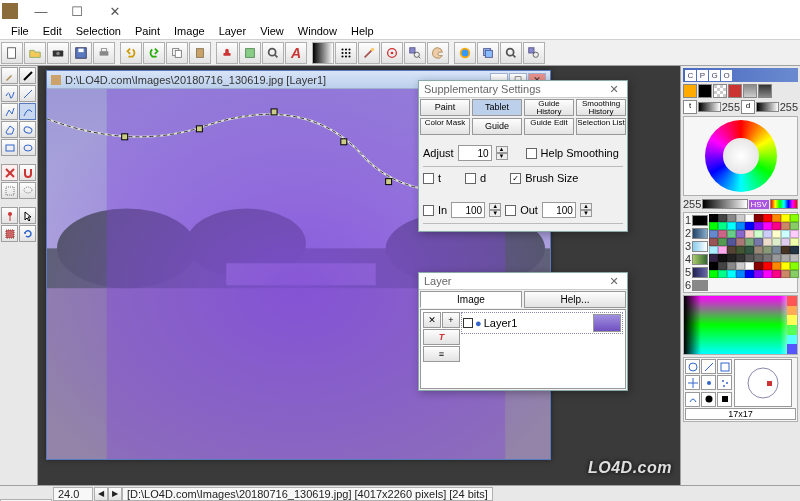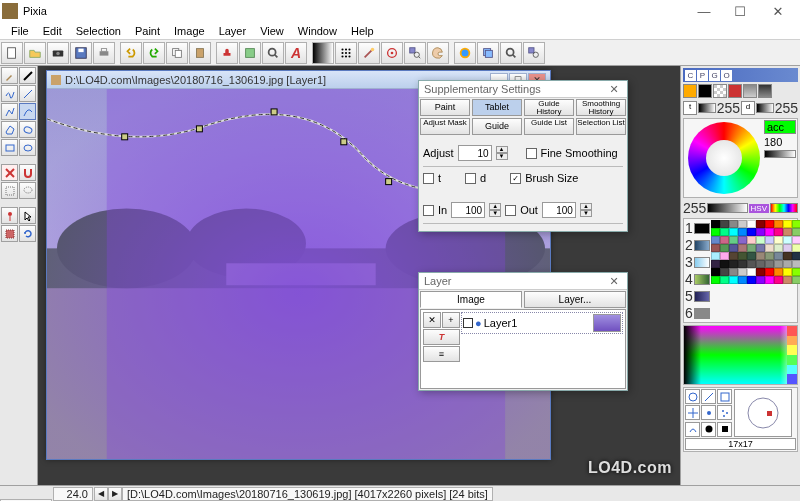--- a/index.html
+++ b/index.html
@@ -44,21 +44,21 @@
 
 .rpanel { width: 120px; background: #e8e8e8; border-left: 1px solid #a0a0a0; display: flex; flex-direction: column; gap: 2px; padding: 2px; }
 .rp-header { height: 14px; background: linear-gradient(90deg,#4a6ac0,#6a8ad0); display:flex; align-items:center; padding:0 2px;}
 .rp-header .sq { width: 11px; height: 11px; border: 1px solid #fff; background:#fff; margin-right:1px; display:flex;align-items:center;justify-content:center;font-size:8px;color:#446;}
 .rp-row { display: flex; gap: 1px; align-items:center;}
 .rp-row .mini { width: 14px; height: 14px; border: 1px solid #888; background:#fff; }
 .slider { flex:1; height: 10px; background: linear-gradient(90deg,#000,#fff); border:1px solid #888;}
 .slider.hue { background: linear-gradient(90deg,#f00,#ff0,#0f0,#0ff,#00f,#f0f,#f00); }
 .color-wheel { width: 72px; height: 72px; margin: 2px auto; border-radius:50%; background: conic-gradient(#f00,#ff0,#0f0,#0ff,#00f,#f0f,#f00); position:relative;}
 .color-wheel::after{content:"";position:absolute;inset:18px;border-radius:50%;background:radial-gradient(#fff,#ddd);}
-.sw-num { font-size:14px; color:#333;}
+.sw-num { font-size:11px; color:#333;}
 .palette { display:flex; flex-direction:column; gap:1px; padding:1px; background:#f6f6f6; border:1px solid #b0b0b0;}
 .pal-main { display:flex; gap:1px;}
 .pal-thumbs { display:flex; flex-direction:column; gap:1px;}
 .pal-thumbs .th { width:16px; height:11px; border:1px solid #888; background:#789;}
 .pal-grid { display:grid; grid-template-columns: repeat(10, 9px); grid-auto-rows:8px; gap:0;}
 .pal-grid div { border: 0.5px solid rgba(0,0,0,0.2);}
 .gradient-panel { height: 60px; border:1px solid #b0b0b0; background: linear-gradient(to bottom, #f0f 0%, #0f0 50%, #0ff 100%); position:relative;}
 .gradient-panel::before{ content:""; position:absolute; inset:0; background: linear-gradient(90deg, #000, transparent 15%, transparent 85%, #fff);}
 .brush-panel { border:1px solid #b0b0b0; background:#f6f6f6; padding:1px;}
 .bp-grid { display:grid; grid-template-columns: repeat(3, 15px); gap:1px;}
@@ -93,28 +93,27 @@
 .layer-dlg .lbtn { width:18px; height:16px; border:1px solid #999; background: linear-gradient(#fdfdfd,#e3e3e3); text-align:center; font-size:9px; line-height:14px;}
 .layer-dlg .layerrow { display:flex; align-items:center; gap:2px; border:1px dotted #88a; padding:1px; height:22px;}
 .layer-dlg .layerrow .thumb { width:28px; height:18px; border:1px solid #999; background: linear-gradient(#a090e0, #7050c0);}
 
 
 .statusbar { position:absolute; bottom:0; left:0; right:0; height:16px; background: #e8e8e8; border-top:1px solid #a0a0a0; display:flex; align-items:center; font-size:10px; color:#222;}
 .statusbar .cell { border:1px solid #b0b0b0; height:14px; line-height:12px; padding: 0 4px; margin-right:1px; background:#f8f8f8;}
 .statusbar .sbtn { width:14px; height:14px; border:1px solid #b0b0b0; background: linear-gradient(#fdfdfd,#e3e3e3); text-align:center; line-height:12px; font-size:8px;}
 
 
-.wm { position:absolute; right:8px; bottom:8px; color: rgba(255,255,255,0.85); font-size: 16px; font-weight:bold; text-shadow: 0 0 4px #000; letter-spacing:0.5px;}
+.wm { position:absolute; right:8px; bottom:8px; color: rgba(255,255,255,0.85); font-size: 16px; font-style:italic; font-weight:bold; text-shadow: 0 0 4px #000; letter-spacing:0.5px;}
 </style>
 </head>
 <body>
 
 <div class="titlebar">
   <div class="app-icon"></div>
-  <div class="title">Pixia</div>
   <div class="win-btn">—</div>
   <div class="win-btn">☐</div>
   <div class="win-btn close">✕</div>
 </div>
 
 <div class="menubar">
   <span>File</span>
   <span>Edit</span>
   <span>Selection</span>
   <span>Paint</span>
@@ -428,36 +427,36 @@
         <div class="spacer"></div>
         <div class="x">✕</div>
       </div>
       <div class="tabrow">
         <div class="tab">Paint</div>
         <div class="tab active">Tablet</div>
         <div class="tab" style="font-size:8px; line-height:8px; padding-top:0;">Guide History</div>
         <div class="tab" style="font-size:8px; line-height:8px;">Smoothing History</div>
       </div>
       <div class="tabrow">
-        <div class="tab" style="font-size:8px;line-height:8px;">Adjust Mask</div>
+        <div class="tab" style="font-size:8px;line-height:8px;">Color Mask</div>
         <div class="tab">Guide</div>
-        <div class="tab" style="font-size:8px;line-height:8px;">Guide List</div>
+        <div class="tab" style="font-size:8px;line-height:8px;">Guide Edit</div>
         <div class="tab" style="font-size:8px;line-height:8px;">Selection List</div>
       </div>
       <div class="body">
         <div class="row">
           <span>Adjust</span>
           <input type="text" value="10" style="">
           <div class="spin">
               <div>▲</div>
               <div>▼</div>
             </div>
           <div style="width:10px;"></div>
           <span class="chk"></span>
-          <span>Fine Smoothing</span>
+          <span>Help Smoothing</span>
         </div>
         <hr>
         <div class="row">
           <span class="chk"></span>
             <span>t</span>
           <div style="width:16px;"></div>
           <span class="chk"></span>
             <span>d</span>
           <div style="width:16px;"></div>
           <span class="chk on"></span>
@@ -485,21 +484,21 @@
     </div>
 
     <div class="dlg layer-dlg" style="left:380px; top:206px; width:210px;">
       <div class="dlg-title">
         <span>Layer</span>
         <div class="spacer"></div>
         <div class="x">✕</div>
       </div>
       <div class="tabs">
         <div class="ltab active">Image</div>
-        <div class="ltab">Layer...</div>
+        <div class="ltab">Help...</div>
       </div>
       <div class="lbody">
         <div class="lcol">
           <div style="display:flex;gap:1px;">
             <div class="lbtn">✕</div>
             <div class="lbtn">+</div>
           </div>
           <div class="lbtn" style="color:#c33;font-weight:bold;font-style:italic;width:37px;">T</div>
           <div class="lbtn" style="width:37px;">≡</div>
         </div>
@@ -537,25 +536,20 @@
       <div class="mini" style="background:#fff;font-size:8px;text-align:center;">t</div>
       <div class="slider"></div>
       <span class="sw-num">255</span>
       <div class="mini" style="background:#fff;font-size:8px;text-align:center;">d</div>
       <div class="slider"></div>
       <span class="sw-num">255</span>
     </div>
 
     <div style="border:1px solid #b0b0b0; background:#f6f6f6; padding:1px; display:flex;">
       <div class="color-wheel"></div>
-      <div style="display:flex;flex-direction:column;font-size:8px;gap:2px;margin-left:2px;">
-        <span style="background:#0f0;border:1px solid #888;padding:0 2px;">acc</span>
-        <span>180</span>
-        <div style="width:32px;height:8px;background:linear-gradient(90deg,#000,#fff);border:1px solid #888;"></div>
-      </div>
     </div>
     <div class="rp-row">
       <span class="sw-num">255</span>
       <div class="slider"></div>
       <span style="background:#a5d;color:#fff;font-size:8px;padding:0 2px;">HSV</span>
       <div class="slider hue" style="flex:0 0 28px;"></div>
     </div>
 
     <div class="palette">
       <div class="pal-main">
@@ -740,21 +734,21 @@
             </svg>
         </div>
       </div>
       <div class="bp-size">17x17</div>
     </div>
   </div>
 </div>
 
 <div class="statusbar">
   <div class="cell" style="width:52px;margin-top:24px;">Position</div>
-  <div class="cell" style="width:40px;text-align:right;">24.0</div>
+  <div class="cell" style="width:40px;">24.0</div>
   <div class="sbtn">◀</div>
   <div class="sbtn">▶</div>
   <div class="cell" style="flex:0 0 auto;">
     [<span>D:\LO4D.com\Images\20180716_130619.jpg</span>]
     [<span>4017x2260 pixels</span>]
     [<span>24 bits</span>]
   </div>
 </div>
 
 </body></html>

